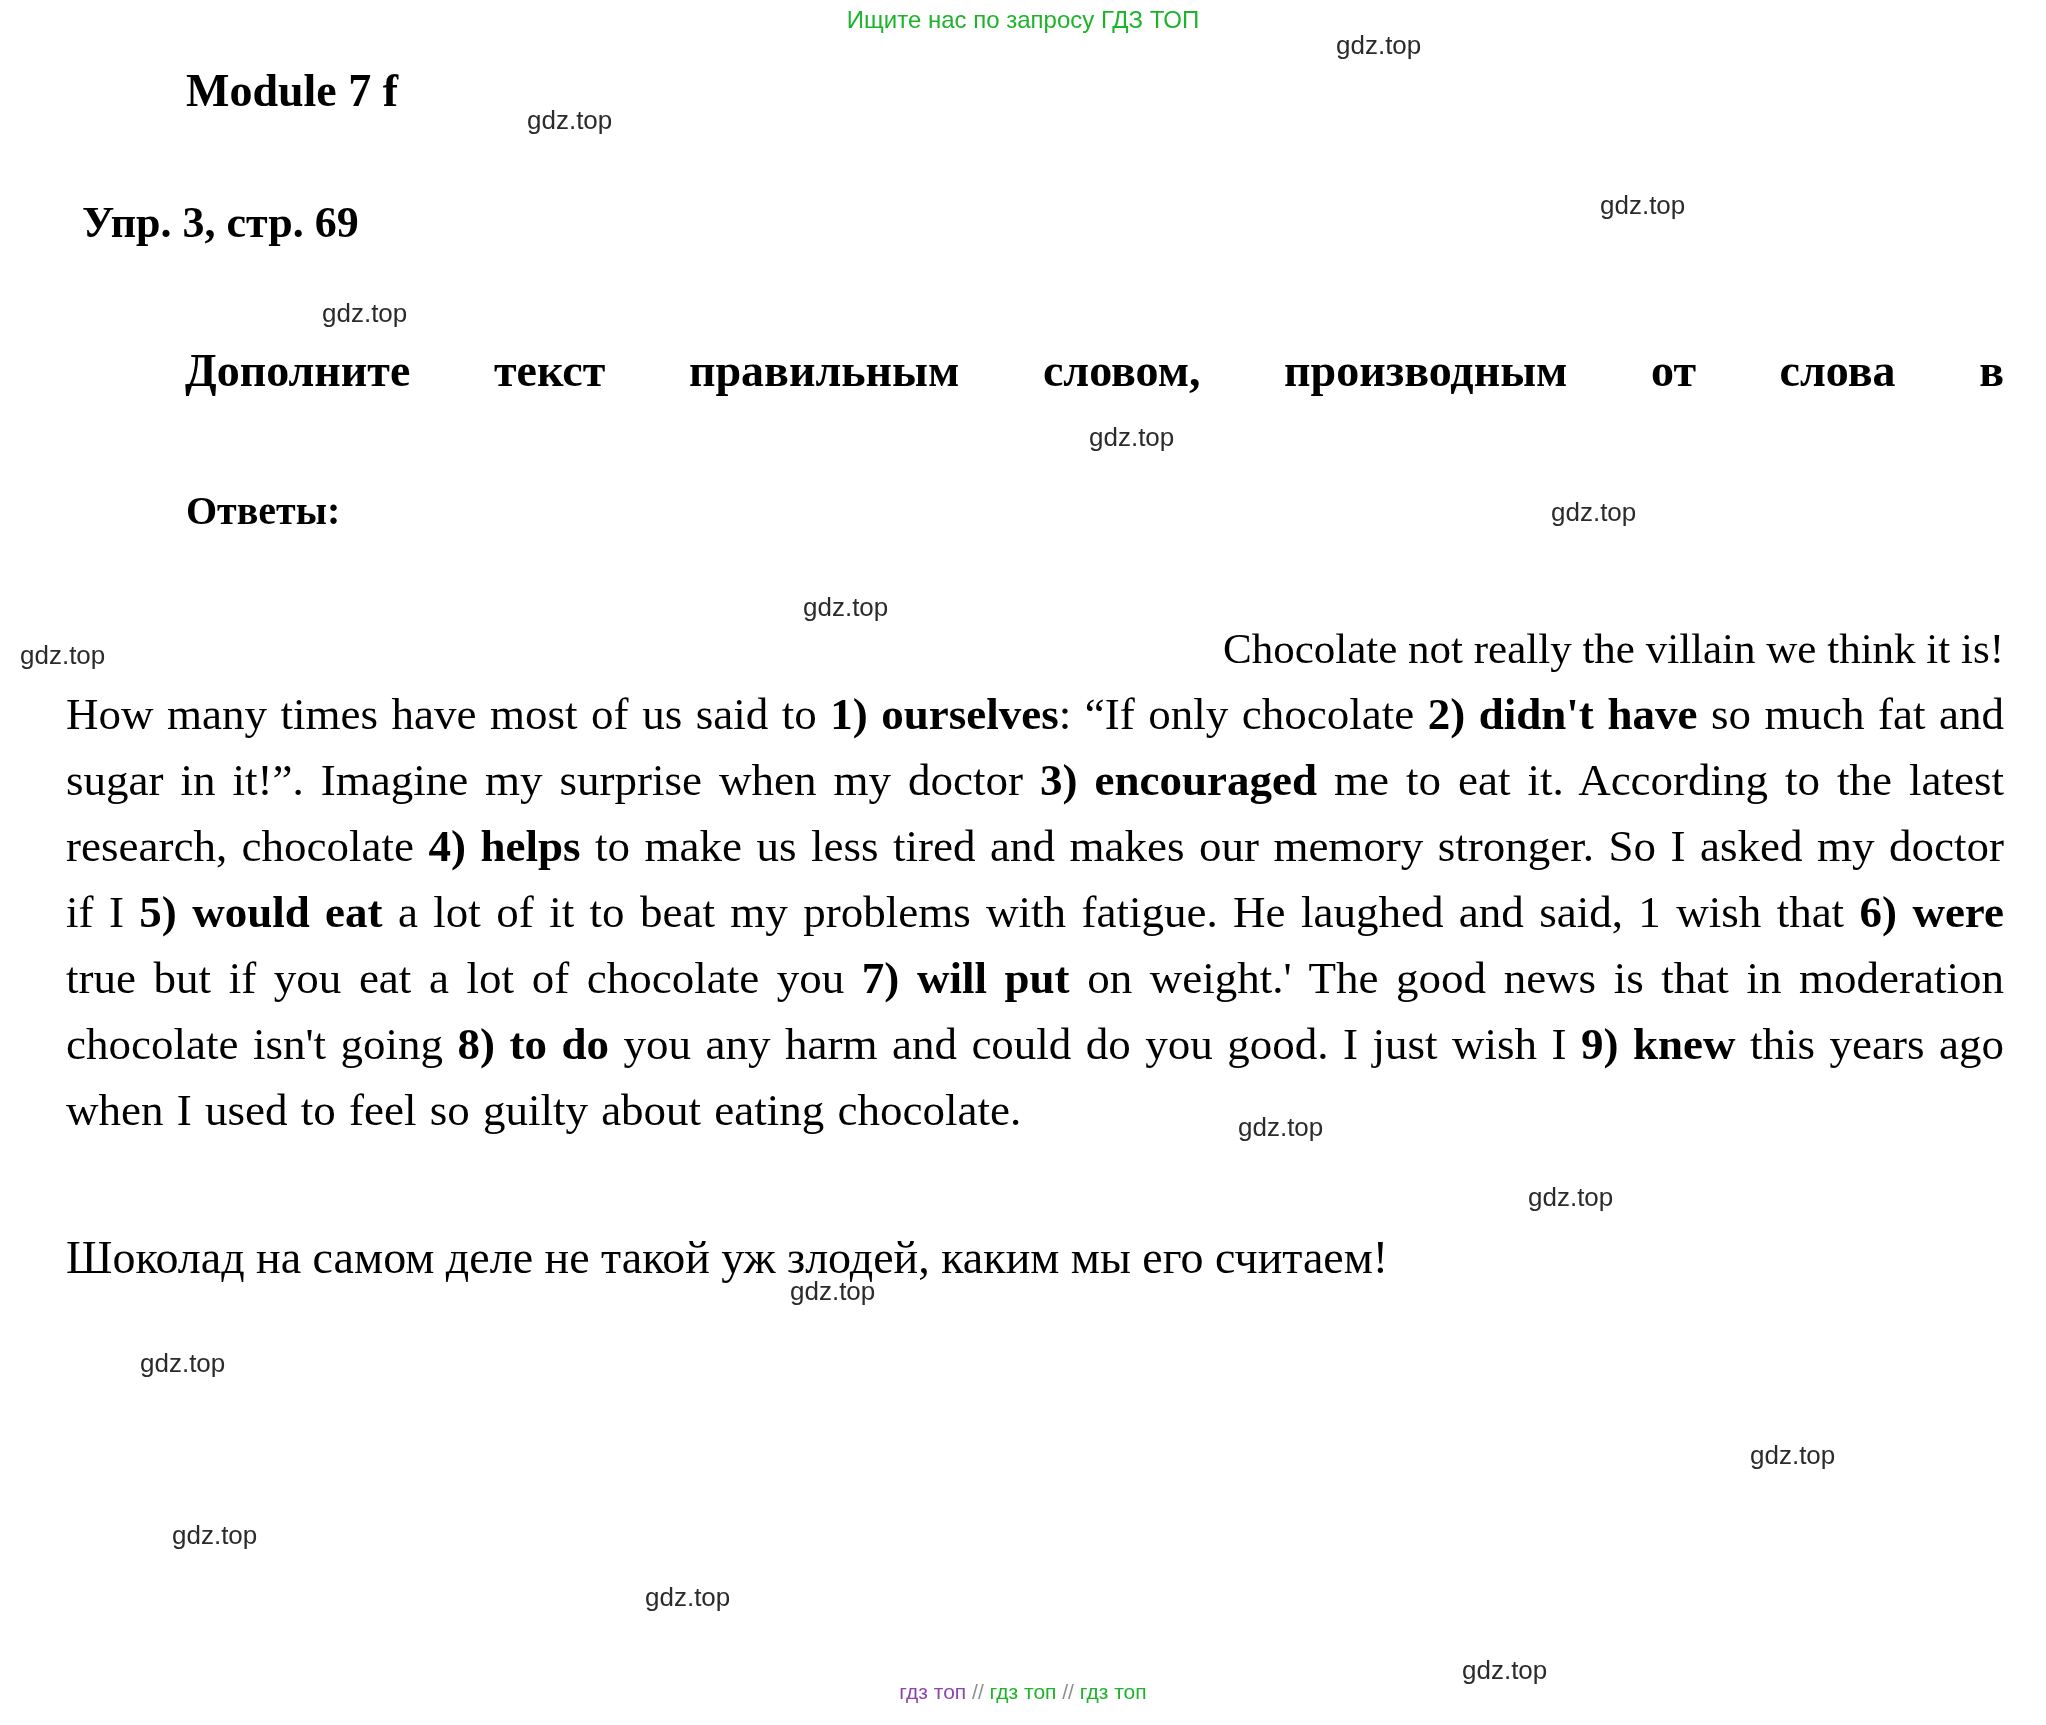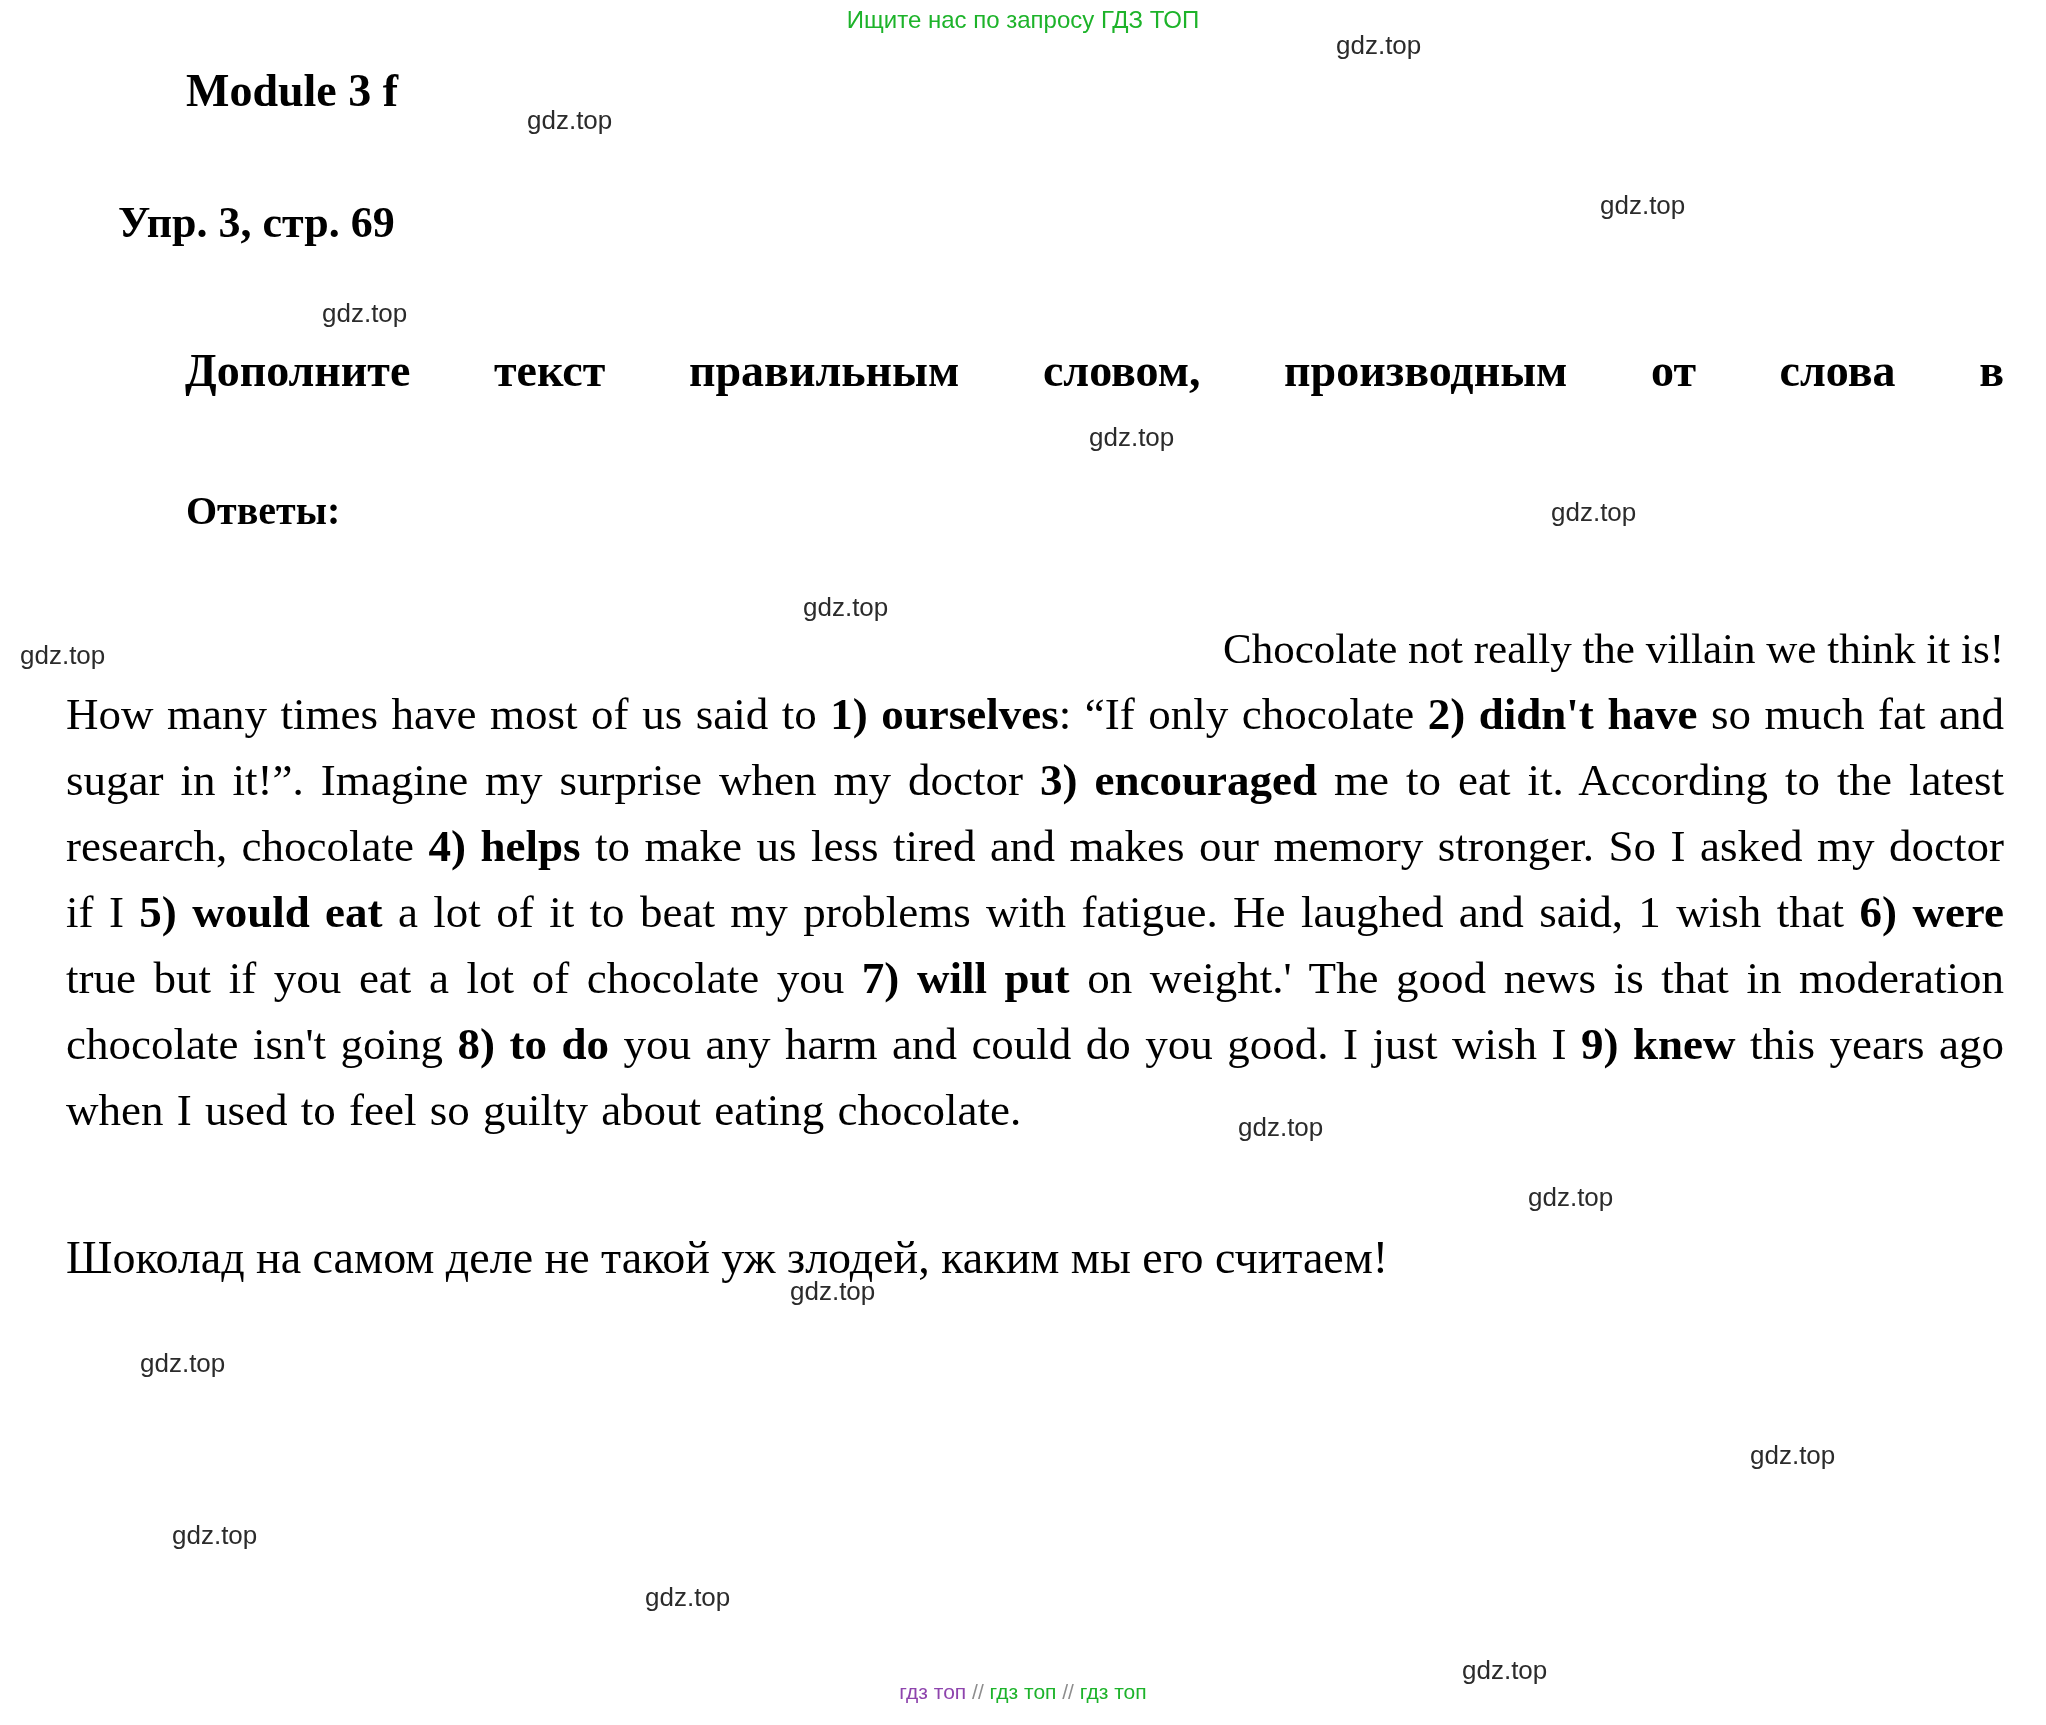--- a/index.html
+++ b/index.html
@@ -18,21 +18,21 @@
     font-family: Liberation Sans, sans-serif;
     font-size: 24px;
     color: #1db32a;
   }
   .module-title {
     margin: 30px 0 0 186px;
     font-size: 46px;
     font-weight: bold;
   }
   .exercise-title {
-    margin: 80px 0 0 118px;
+    margin: 80px 0 0 82px;
     font-size: 44px;
     font-weight: bold;
   }
   .task {
     margin: 90px 42px 0 73px;
     font-size: 46px;
     font-weight: bold;
     line-height: 66px;
   }
   .task .line1 {
@@ -87,21 +87,21 @@
     white-space: nowrap;
   }
 </style>
 </head>
 <body>
 
 <div class="page">
 
   <div class="banner" style="color: rgb(29, 179, 42);">Ищите нас по запросу ГДЗ ТОП</div>
 
-  <div class="module-title">Module 3 f</div>
+  <div class="module-title">Module 7 f</div>
 
   <div class="exercise-title">Упр. 3, стр. 69</div>
 
   <div class="task">
     <div class="line1">Дополните текст правильным словом, производным от слова в</div>
   </div>
 
   <div class="answers-label">Ответы:</div>
 
   <div class="eng-title">Chocolate not really the villain we think it is!</div>

